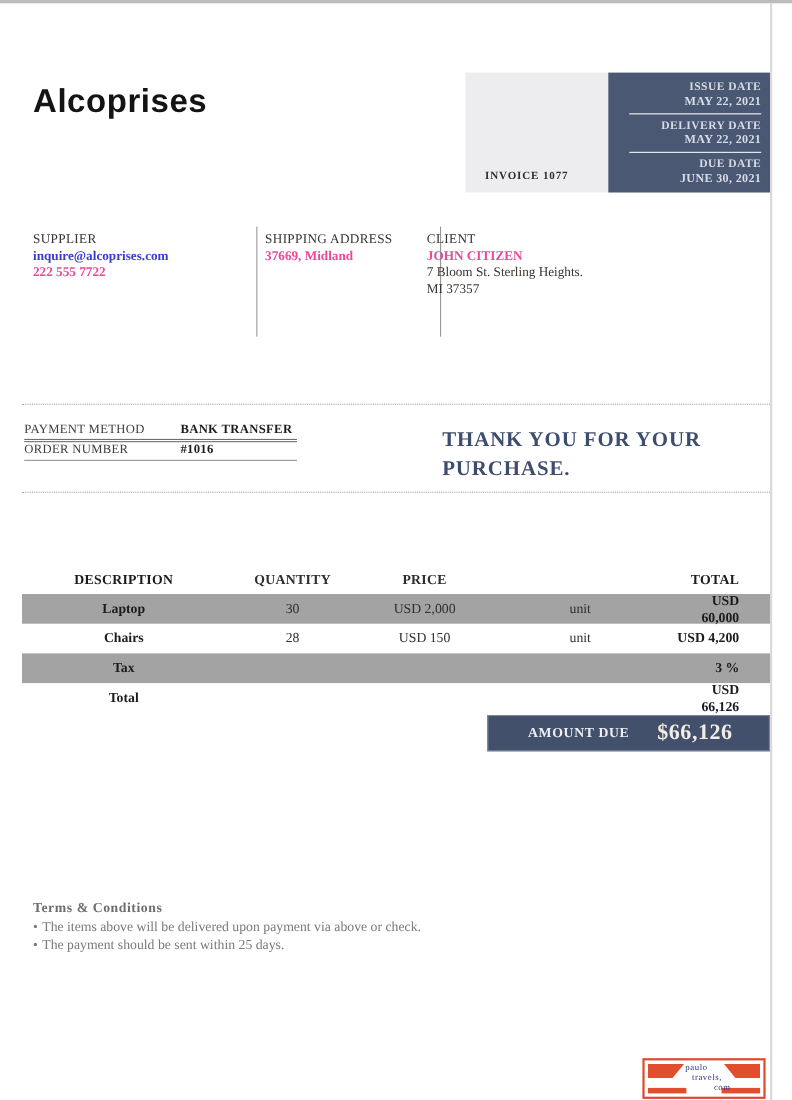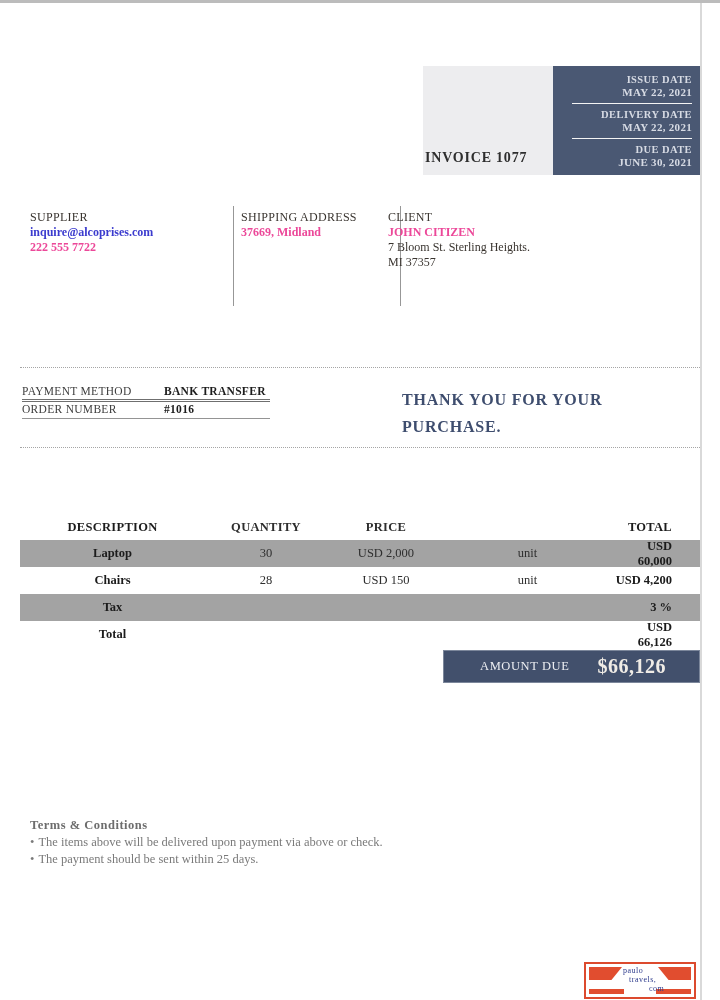--- a/index.html
+++ b/index.html
@@ -20,22 +20,22 @@
   }
   .subtitle {
     position:absolute; left:30px; top:143px;
     font-weight:bold; font-size:15px; color:#3c4c70; letter-spacing:0.2px;
   }
   .inv-box-light {
     position:absolute; left:423px; top:66px; width:130px; height:109px;
     background:#ededef;
   }
   .inv-number {
-    position:absolute; left:2px; bottom:9px;
-    font-size:14px; font-weight:600; color:#2e2e2e; letter-spacing:0.8px;
+    position:absolute; left:18px; bottom:9px;
+    font-size:10px; font-weight:600; color:#2e2e2e; letter-spacing:0.8px;
   }
   .inv-box-dark {
     position:absolute; left:553px; top:66px; width:147px; height:109px;
     background:#4a5873; color:#d7dbe4; text-align:right;
     padding:7px 8px 0 0;
   }
   .date-label { font-size:10.5px; font-weight:bold; letter-spacing:0.4px; line-height:13px; }
   .date-value { font-size:11px; font-weight:600; letter-spacing:0.3px; line-height:13px; }
   .date-sep { border:0; border-top:1px solid #f4f4f4; width:86%; margin:4px 0 4px auto; }
 
@@ -58,21 +58,21 @@
   
   .pay-table { position:absolute; left:22px; top:384px; width:248px; font-size:11.5px; }
   .pay-row { display:flex; align-items:center; height:15px; }
   .pay-row-1 { border-bottom:3px double #6f6f6f; height:18px; padding-bottom:2px; }
   .pay-row-2 { border-bottom:1px solid #949494; height:17px; padding-bottom:2px; }
   .pay-label { width:142px; color:#3d3d3d; letter-spacing:0.3px; }
   .pay-value { font-weight:bold; color:#1d1d1d; letter-spacing:0.3px; }
 
   .thank-you {
     position:absolute; left:402px; top:386px; width:300px;
-    font-size:16px; font-weight:bold; color:#3e4d6e;
+    font-size:19px; font-weight:bold; color:#3e4d6e;
     letter-spacing:0.8px; line-height:27px;
   }
 
   
   .itable { position:absolute; left:20px; top:514px; width:680px; }
   .trow { display:flex; align-items:center; height:27px; font-size:12.5px; }
   .thead { height:26px; font-weight:bold; color:#334569; letter-spacing:0.3px; }
   .stripe { background:#a3a3a3; }
   .c-desc  { width:185px; text-align:center; }
   .c-qty   { width:122px; text-align:center; }
@@ -81,21 +81,21 @@
   .c-total { flex:1; text-align:right; padding-right:28px; }
   .trow .c-desc, .trow .c-total { font-weight:bold; color:#1c1c1c; }
   .trow .c-qty, .trow .c-price, .trow .c-unit { color:#2e2e2e; }
 
   .amount-bar {
     margin-left:423px; margin-top:2px; width:257px; height:33px;
     background:#42506c; border:1px solid #7c879b;
     display:flex; align-items:center; justify-content:space-between;
     padding:0 33px 0 36px;
   }
-  .amount-label { font-size:12.5px; font-weight:normal; color:#eceef2; letter-spacing:0.6px; }
+  .amount-label { font-size:12.5px; font-weight:bold; color:#eceef2; letter-spacing:0.6px; }
   .amount-value { font-size:20px; font-weight:bold; color:#f0ece6; letter-spacing:0.5px; }
 
   
   .terms { position:absolute; left:30px; top:817px; font-size:12.5px; line-height:17px; color:#7a7a7a; }
   .terms-heading { font-weight:bold; color:#6d6d6d; letter-spacing:0.5px; }
   .terms-item .bullet { margin-right:4px; }
 
   
   .logo {
     position:absolute; left:584px; top:962px; width:112px; height:37px;
@@ -111,20 +111,21 @@
   .lg-t2 { left:43px; top:12px; }
   .lg-t3 { left:63px; top:21px;text-align:right; }
 </style>
 </head>
 <body>
 
 <div class="page">
   <div class="top-border"></div>
   <div class="right-border"></div>
 
+  <div class="company">Alcoprises</div>
 
   <div class="inv-box-light">
     <span class="inv-number">INVOICE 1077</span>
   </div>
 
   <div class="inv-box-dark">
     <div>
       <div class="date-label">ISSUE DATE</div>
       <div class="date-value">MAY 22, 2021</div>
     </div>

